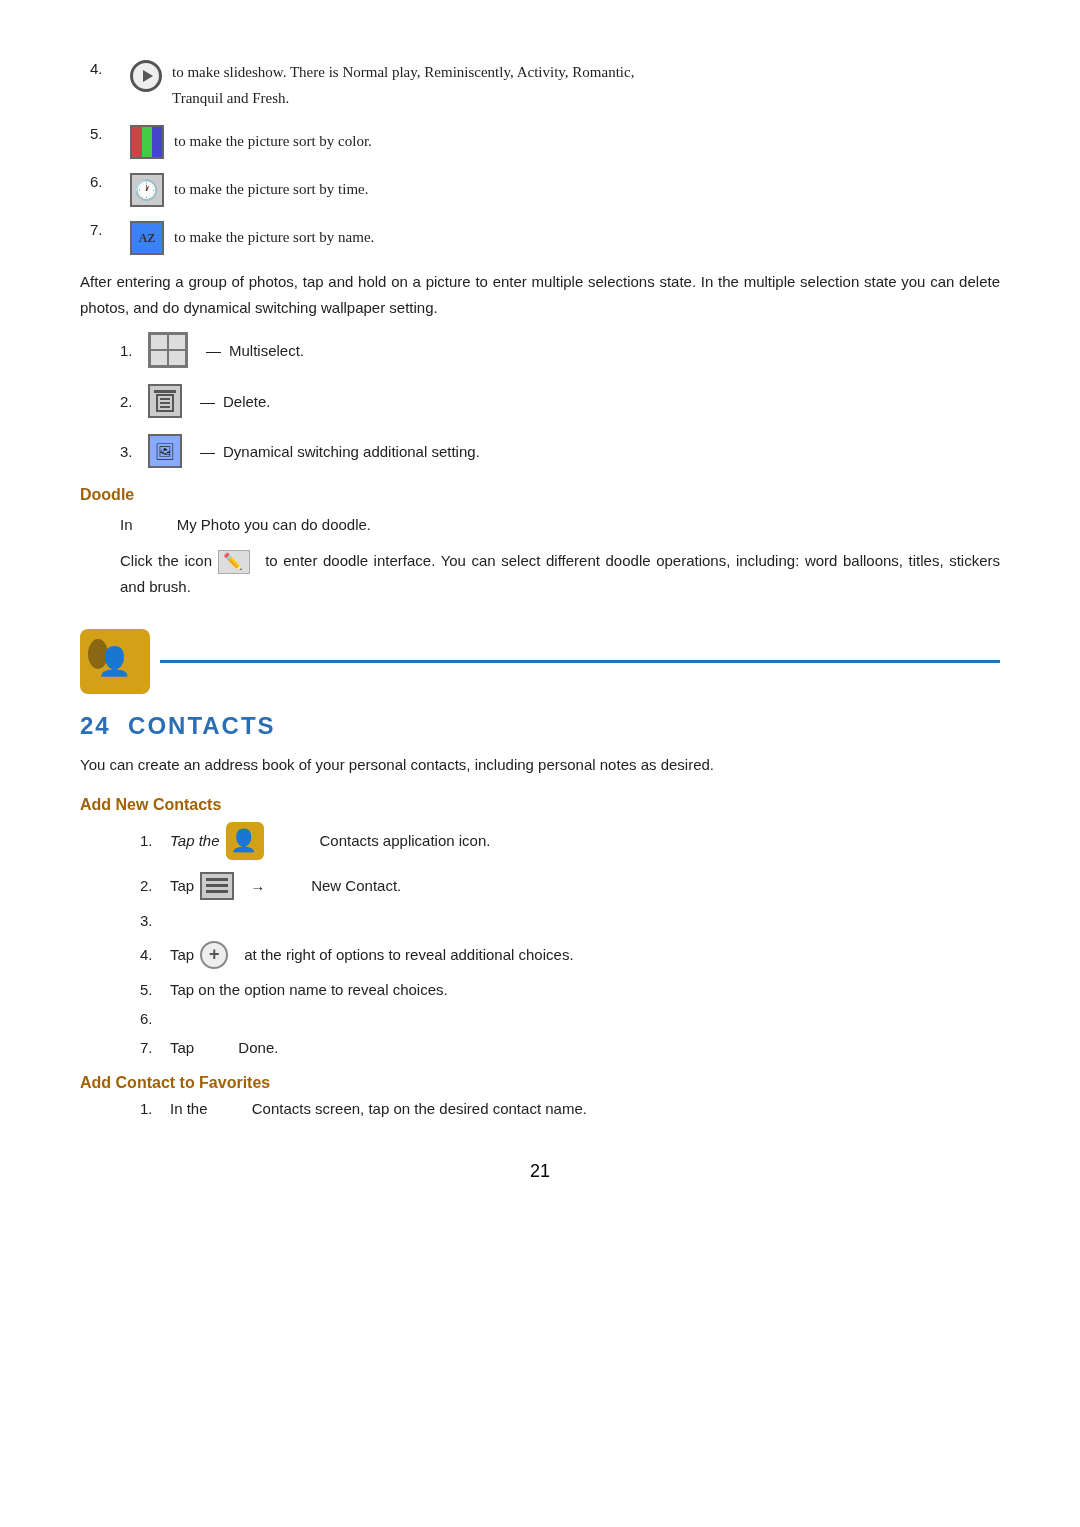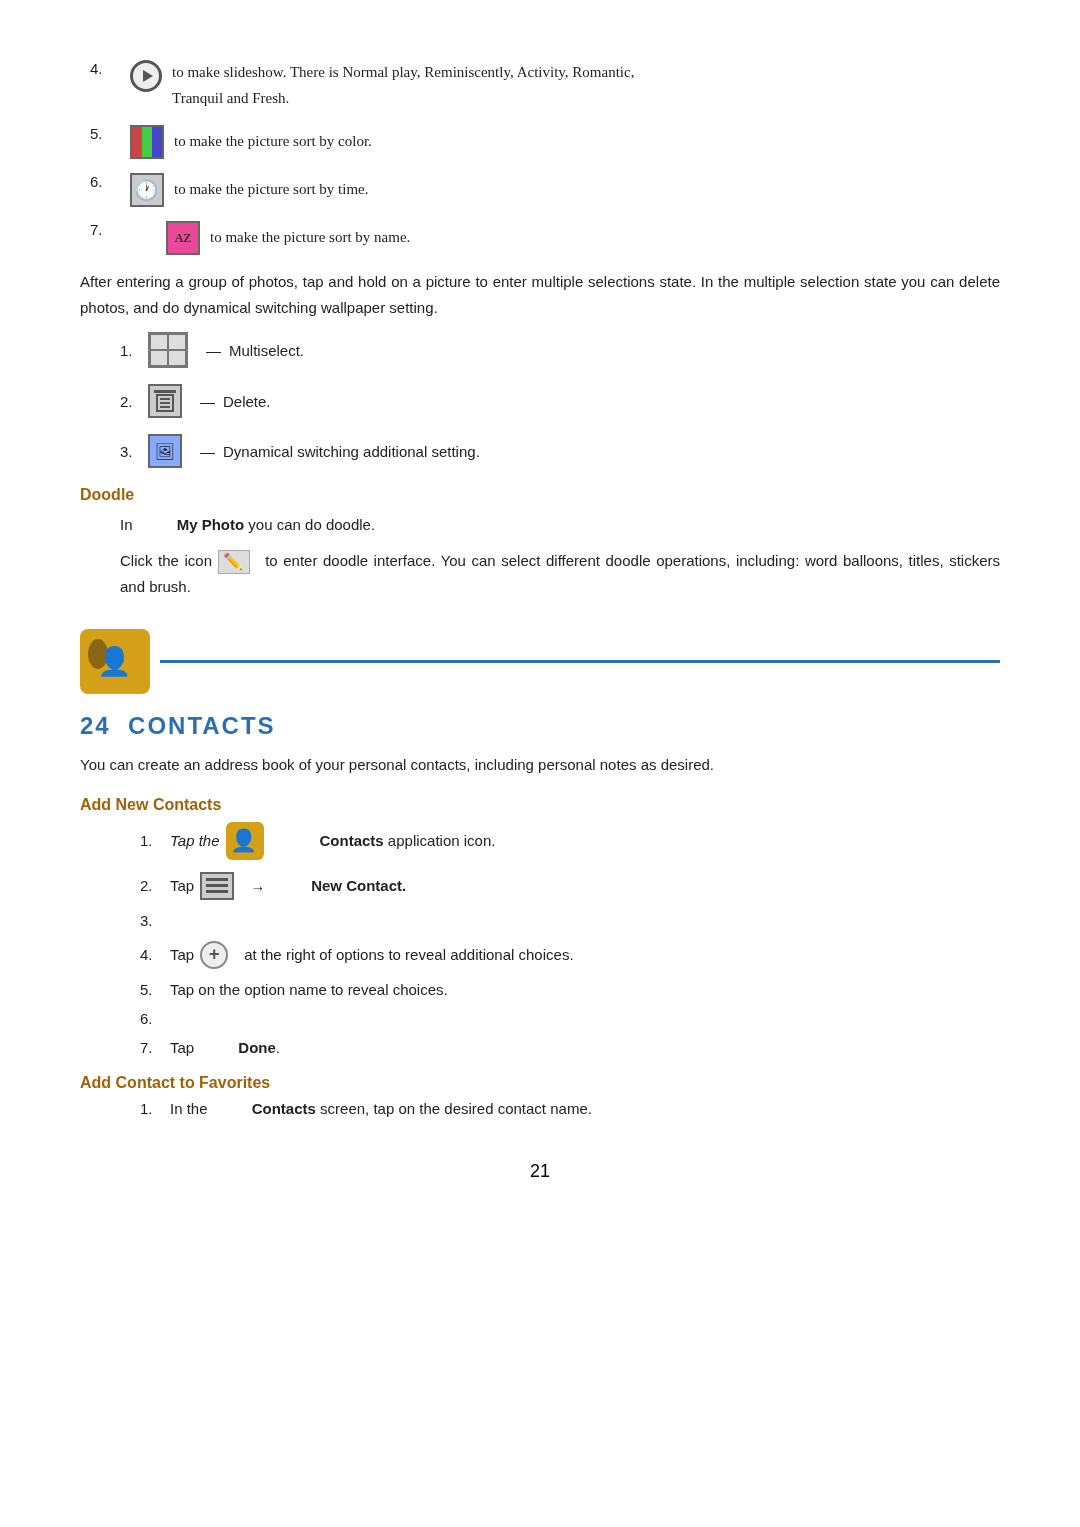--- a/index.html
+++ b/index.html
@@ -161,21 +161,21 @@
     .inner-item {
       display: flex;
       align-items: center;
       margin-bottom: 12px;
     }
     .inner-num {
       min-width: 30px;
       font-size: 15px;
     }
 
-    b { font-weight: bold; padding-left: 40px; }
+    b { font-weight: normal; padding-left: 40px; }
   </style>
 </head>
 <body>
 
 <div>
 
   <div class="outer-numbered">
     <div class="outer-num">4.</div>
     <div class="outer-text">
       <div style="display:flex; align-items:flex-start;">
@@ -214,21 +214,21 @@
         <span>to make the picture sort by time.</span>
       </div>
     </div>
   </div>
 
   <div class="outer-numbered">
     <div class="outer-num">7.</div>
     <div class="outer-text">
       <div style="display:flex; align-items:center;">
         <span class="icon-placeholder">
-          <div style="width:34px;height:34px;border:2px solid #666;background:#ec4899;display:flex;align-items:center;justify-content:center;font-size:12px;font-weight:bold;color:#333;margin-left:36px;">AZ</div>
+          <div style="width:34px;height:34px;border:2px solid #666;background:#3b82f6;display:flex;align-items:center;justify-content:center;font-size:12px;font-weight:bold;color:#333;">AZ</div>
         </span>
         <span>to make the picture sort by name.</span>
       </div>
     </div>
   </div>
 
 </div>
 
 <div class="body-text">After entering a group of photos, tap and hold on a picture to enter multiple selections state. In the multiple selection state you can delete photos, and do dynamical switching wallpaper setting.</div>
 

